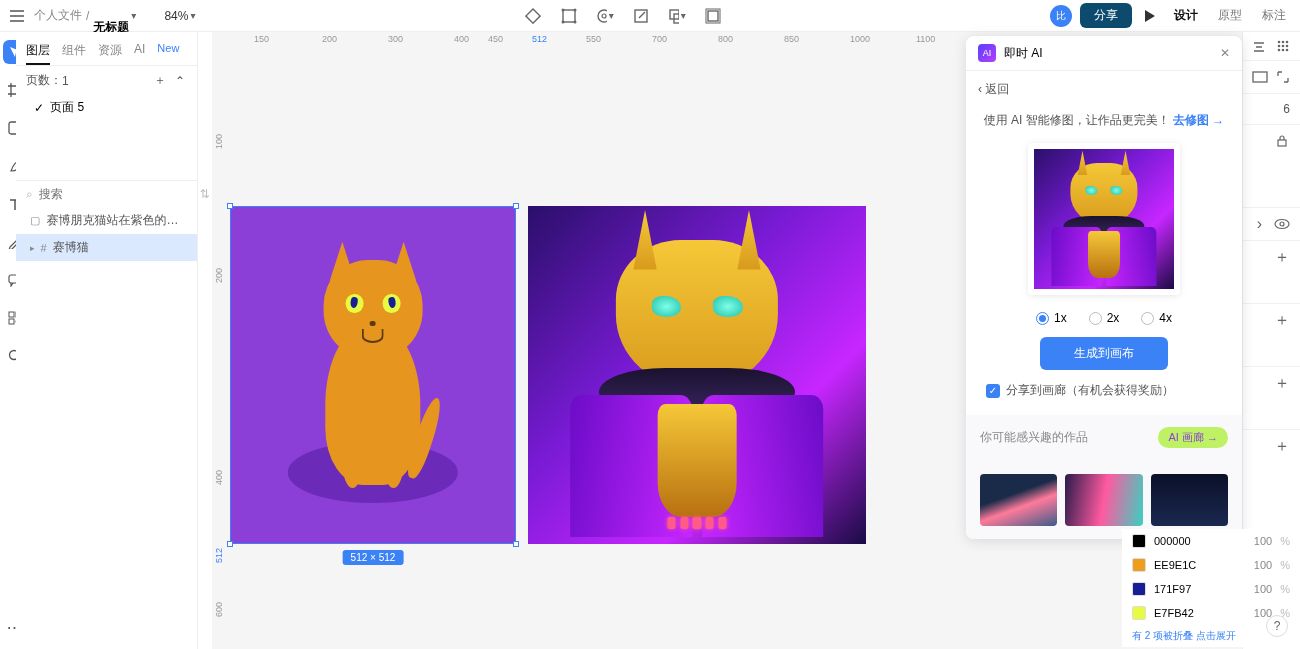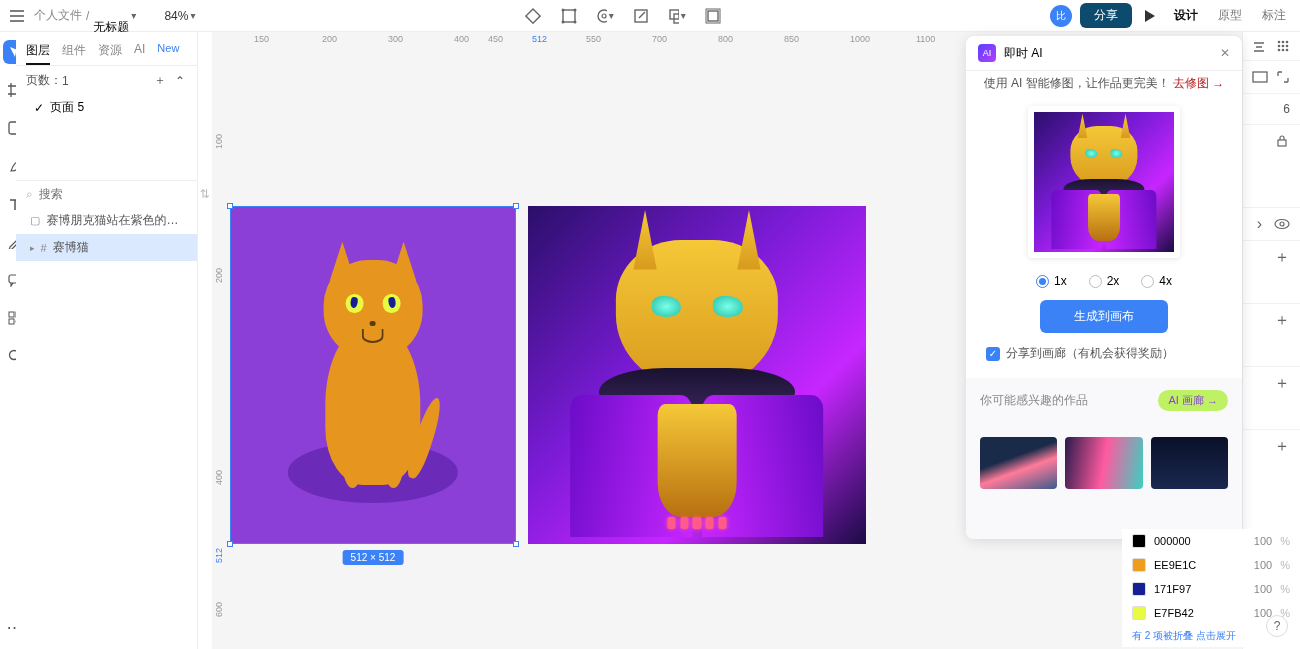--- a/index.html
+++ b/index.html
@@ -2,21 +2,21 @@
 <html><head>
 <meta charset="utf-8">
 <style>
 * { margin: 0; padding: 0; box-sizing: border-box; font-family: -apple-system, "PingFang SC", "Microsoft YaHei", sans-serif; }
 body { width: 1300px; height: 649px; overflow: hidden; background: #fff; position: relative; }
 
 
 .topbar { height: 32px; display: flex; align-items: center; padding: 0 8px; border-bottom: 1px solid #eee; font-size: 12px; }
 .menu-ic { width: 18px; height: 18px; display: flex; align-items: center; justify-content: center; cursor: pointer; margin-right: 8px; }
 .crumb { color: #8a8a8a; margin-right: 4px; }
-.title { font-weight: 400; margin-top: 24px; }
+.title { font-weight: 700; margin-top: 24px; }
 .chev { font-size: 10px; margin-left: 2px; color: #666; }
 .zoom { margin-left: 28px; color: #333; }
 .topbar-mid { flex: 1; display: flex; justify-content: center; gap: 18px; align-items: center;}
 .ticon { width: 18px; height: 18px; display:flex; align-items:center; justify-content:center; cursor:pointer; color:#555;}
 .topbar-right { display: flex; align-items: center; gap: 8px; }
 .avatar-badge { width: 22px; height: 22px; border-radius: 50%; background:#3b82f6; color:#fff; font-size:10px; display:flex;align-items:center;justify-content:center;}
 .share-btn { background:#0c4a6e; color:#fff; border:none; border-radius:6px; padding:4px 14px; font-size:12px; cursor:pointer;}
 .play-ic { width:20px; display:flex;align-items:center;justify-content:center; cursor:pointer;}
 .righttab { font-size:12px; color:#777; padding:4px 6px; cursor:pointer;}
 .righttab.active{ color:#111; font-weight:600;}
@@ -88,21 +88,21 @@
 .cyber-lights{ position:absolute; bottom:6%; left:50%; transform:translateX(-50%); width:40%; height:8%; display:flex; gap:4%; justify-content:center;}
 .cyber-lights i{ width:8%; height:100%; background:#ff5a8a; border-radius:2px; box-shadow:0 0 4px #ff5a8a;}
 
 
 .ai-panel{ position:absolute; right:58px; top:36px; width:276px; bottom:110px; background:#fff; border-radius:8px; box-shadow:0 2px 14px rgba(0,0,0,.12); font-size:12px; display:flex; flex-direction:column; overflow:hidden;}
 .ai-head{ display:flex; align-items:center; padding:8px 12px; border-bottom:1px solid #eee;}
 .ai-logo{ width:18px; height:18px; border-radius:4px; background:linear-gradient(135deg,#5b3fff,#b43fff); color:#fff; font-size:9px; display:flex;align-items:center;justify-content:center; margin-right:8px;}
 .ai-close{ margin-left:auto; cursor:pointer; color:#888;}
 .ai-back{ padding:10px 12px; color:#555; cursor:pointer;}
 .ai-tip{ text-align:center; padding:4px 12px 8px; color:#555;}
-.ai-tip a{ color:#b91c1c; cursor:pointer;}
+.ai-tip a{ color:#3b82f6; cursor:pointer;font-weight:bold;}
 .ai-preview-wrap{ margin:6px auto 10px; width:152px; padding:6px; background:#fff; box-shadow:0 1px 6px rgba(0,0,0,.1); border-radius:4px;}
 .ai-preview{ width:140px; height:140px; position:relative; overflow:hidden;}
 .scale-row{ display:flex; gap:22px; justify-content:center; padding:6px 0 12px;}
 .scale-opt{ display:flex; align-items:center; gap:5px; cursor:pointer;}
 .radio{ width:13px; height:13px; border:1.5px solid #bbb; border-radius:50%; display:inline-flex;align-items:center;justify-content:center;}
 .radio.checked{ border-color:#3b82f6;}
 .radio.checked::after{ content:''; width:7px; height:7px; background:#3b82f6; border-radius:50%;}
 .gen-btn{ display:block; margin:0 auto 12px; background:#3b82f6; color:#fff; border:none; border-radius:6px; padding:8px 34px; font-size:12px; cursor:pointer;}
 .cb-row{ display:flex; align-items:center; gap:6px; padding:0 20px 16px; color:#555;}
 .cb{ width:14px; height:14px; background:#3b82f6; border-radius:3px; display:inline-flex;align-items:center;justify-content:center; color:#fff; font-size:10px;}
@@ -440,20 +440,23 @@
       <span class="rc-ic">＋</span>
     </div>
 </div>
 
 <div class="ai-panel">
   <div class="ai-head">
     <div class="ai-logo">AI</div>
     <span style="font-weight:500;">即时 AI</span>
     <span class="ai-close">✕</span>
   </div>
+  <div class="ai-back">
+    <span>‹ </span><span>返回</span>
+  </div>
   <div class="ai-tip">
     <span>使用 AI 智能修图，让作品更完美！</span>
     <a>去修图 →</a>
   </div>
   <div class="ai-preview-wrap">
     <div class="ai-preview artboard-b" style="position:relative;">
       <div class="cyber-cat-head">
           <div class="cyber-ear l"></div>
           <div class="cyber-ear r"></div>
           <div class="cyber-eye l"></div>

